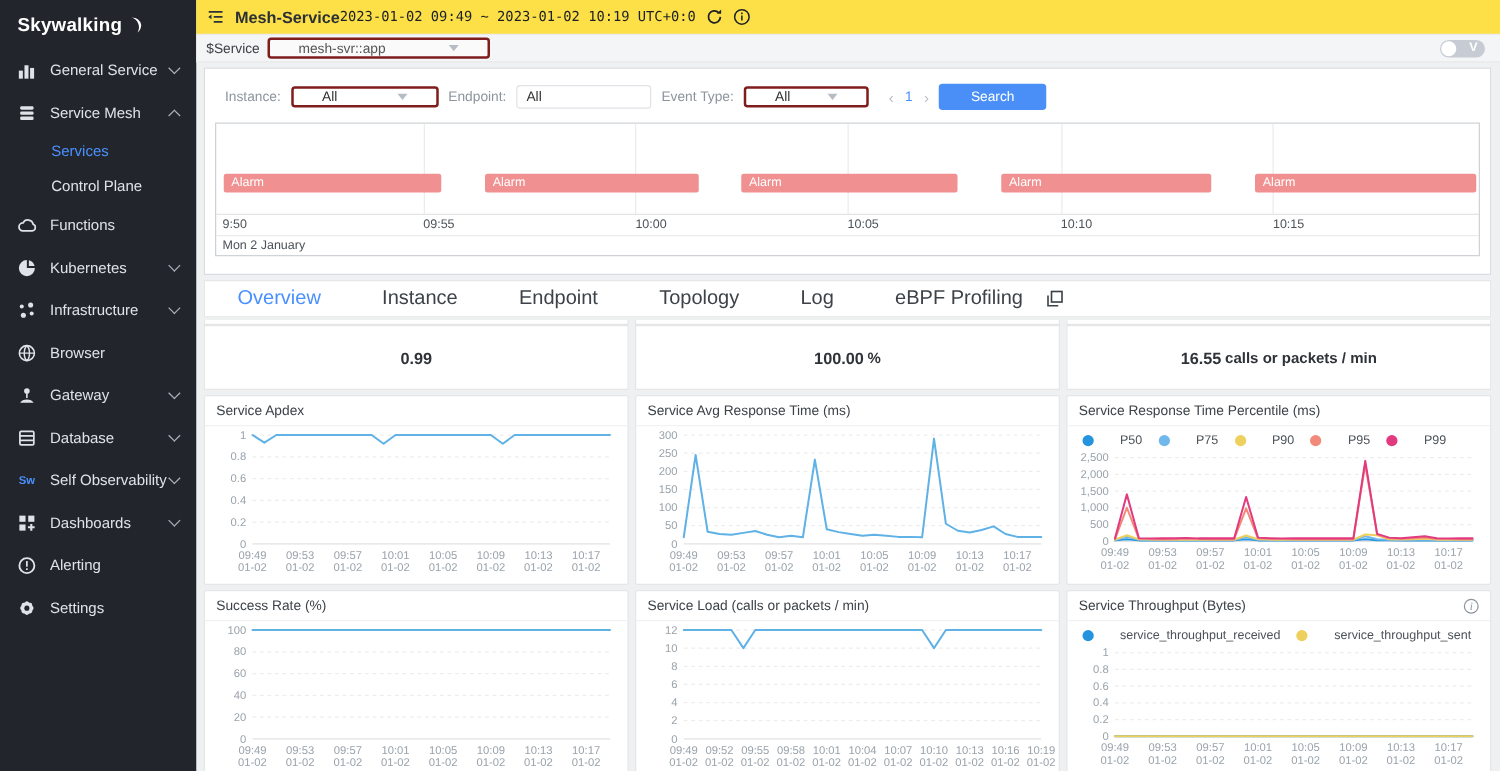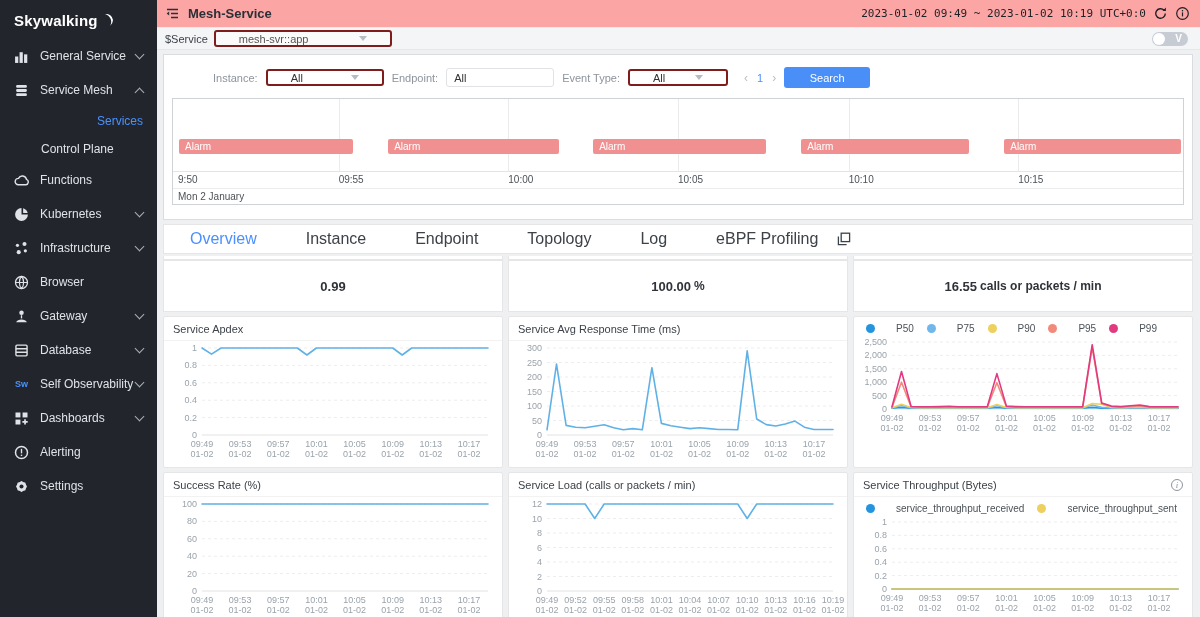--- a/index.html
+++ b/index.html
@@ -8,48 +8,48 @@
   .app { display:flex; width:1200px; height:617px; }
 
   
   .sidebar { width:157px; min-width:157px; height:617px; background:#22262c; color:#dfe3e8; overflow:hidden; }
   .logo { display:flex; align-items:center; gap:2px; padding:12px 14px 10px 14px; cursor:pointer; }
   .logo .logo-text { font-size:15px; font-weight:bold; color:#fff; letter-spacing:.2px; }
   .nav-item { display:flex; align-items:center; height:34px; padding:0 14px; cursor:pointer; color:#dfe3e8; }
   .nav-item .ni-icon { width:15px; height:15px; margin-right:11px; display:inline-flex; align-items:center; justify-content:center; color:#dfe3e8; }
   .nav-item .ni-label { flex:1; font-size:12px; white-space:nowrap; }
   .nav-item.sub { height:28px; padding-left:41px; }
-  .nav-item.active .ni-label { color:#4a90fe;text-align:right; }
+  .nav-item.active .ni-label { color:#4a90fe; }
   .chev { width:7px; height:7px; border-right:1.4px solid #aab1ba; border-bottom:1.4px solid #aab1ba; transform:rotate(45deg); margin-top:-3px; }
   .chev.up { transform:rotate(-135deg); margin-top:4px; }
 
   
   .main { flex:1; display:flex; flex-direction:column; min-width:0; }
-  .topbar { height:28px; background:#fca5a5; border-bottom:1px solid #ebebeb; display:flex; align-items:center; justify-content:space-between; padding:0 10px 0 8px; }
+  .topbar { height:28px; background:#fde047; border-bottom:1px solid #ebebeb; display:flex; align-items:center; justify-content:flex-start; padding:0 10px 0 8px; }
   .topbar .tleft { display:flex; align-items:center; gap:8px; }
   .page-title { font-size:13px; font-weight:bold; color:#2b3036; }
   .tright { display:flex; align-items:center; gap:7px; }
   .time-range { font-family:"DejaVu Sans Mono","Liberation Mono",monospace; font-size:11px; color:#1d2025; cursor:pointer; }
   .icon-btn { display:inline-flex; width:15px; height:15px; cursor:pointer; }
 
   .service-bar { height:22px; background:#f4f5f7; border-bottom:1px solid #e7e7e7; display:flex; align-items:center; justify-content:space-between; padding:0 12px 0 8px; }
   .service-bar .sleft { display:flex; align-items:center; gap:6px; }
   .svc-label { font-size:11px; color:#3a3f45; }
   .select { display:flex; align-items:center; justify-content:space-between; background:#fafafa; border:2px solid #7f1d1d; border-radius:3px; height:17px; padding:0 23px; color:#555; font-size:11px; cursor:pointer; }
   .select.svc { width:178px; }
   .tri { width:0; height:0; border-left:4px solid transparent; border-right:4px solid transparent; border-top:5px solid #b6bcc4; margin-left:6px; }
   .toggle { width:36px; height:14px; background:#c7ccd4; border-radius:8px; position:relative; cursor:pointer; }
   .toggle .knob { position:absolute; left:1px; top:1px; width:12px; height:12px; border-radius:50%; background:#fff; }
   .toggle .tg-label { position:absolute; right:6px; top:1px; color:#fff; font-size:10px; font-weight:bold; }
 
   .content { flex:1; padding:4px 7px 0 6px; overflow:hidden; }
 
   
   .panel { background:#fff; border:1px solid #d9dce0; padding:10px 8px 14px 8px; }
-  .filter-row { display:flex; align-items:center; gap:8px; padding:2px 8px 10px 8px;margin-left:33px; }
+  .filter-row { display:flex; align-items:center; gap:8px; padding:2px 8px 10px 8px; }
   .f-label { font-size:11px; color:#8d949d; }
   .select.f1 { width:118px; background:#fff; }
   .f-input { width:108px; height:19px; border:1px solid #e0e2e6; border-radius:3px; font-size:11px; color:#333; padding:0 7px; font-family:inherit; }
   .select.f2 { width:100px; background:#fff; }
   .pager { display:flex; align-items:center; gap:9px; margin-left:8px; font-size:11px; color:#b9bec6; }
   .pager .pg-num { color:#4a90fe; cursor:pointer; }
   .pager .pg-arrow { cursor:pointer; font-size:12px; }
   .search-btn { width:86px; height:21px; background:#4a8ff7; color:#fff; border:none; border-radius:3px; font-size:11px; cursor:pointer; font-family:inherit; }
 
   .timeline { border:1px solid #cfd3d8; position:relative; }
@@ -419,21 +419,23 @@
               <text x="190.53333333333333" y="106" text-anchor="middle" font-size="9" fill="#9aa3ab">10:05</text>
               <text x="190.53333333333333" y="116" text-anchor="middle" font-size="9" fill="#9aa3ab">01-02</text>
               <text x="228.66666666666666" y="106" text-anchor="middle" font-size="9" fill="#9aa3ab">10:09</text>
               <text x="228.66666666666666" y="116" text-anchor="middle" font-size="9" fill="#9aa3ab">01-02</text>
               <text x="266.8" y="106" text-anchor="middle" font-size="9" fill="#9aa3ab">10:13</text>
               <text x="266.8" y="116" text-anchor="middle" font-size="9" fill="#9aa3ab">01-02</text>
               <text x="304.93333333333334" y="106" text-anchor="middle" font-size="9" fill="#9aa3ab">10:17</text>
               <text x="304.93333333333334" y="116" text-anchor="middle" font-size="9" fill="#9aa3ab">01-02</text>
               <polyline points="38.0,88.8 47.5,23.0 57.1,84.4 66.6,86.2 76.1,86.8 85.7,85.3 95.2,83.8 104.7,86.8 114.3,88.8 123.8,87.6 133.3,88.8 142.9,26.7 152.4,82.4 161.9,84.7 171.5,86.2 181.0,87.6 190.5,86.8 200.1,87.6 209.6,88.5 219.1,88.5 228.7,88.8 238.2,9.9 247.7,78.0 257.3,83.6 266.8,85.0 276.3,83.0 285.9,80.1 295.4,86.2 304.9,88.5 314.5,88.5 324.0,88.5" fill="none" stroke="#5fb1e6" stroke-width="1.6" stroke-linejoin="round" stroke-linecap="round"></polyline>
             </svg></div>
-          <div class="chart-card"><div class="legend">
+          <div class="chart-card"><div class="chart-title">
+              <span>Service Response Time Percentile (ms)</span>
+            </div><div class="legend">
               <span class="legend-item">
                 <span class="legend-dot" style="background: rgb(37, 148, 222);"></span>
                 <span>P50</span>
               </span>
               <span class="legend-item">
                 <span class="legend-dot" style="background: rgb(112, 184, 236);"></span>
                 <span>P75</span>
               </span>
               <span class="legend-item">
                 <span class="legend-dot" style="background: rgb(238, 208, 94);"></span>

